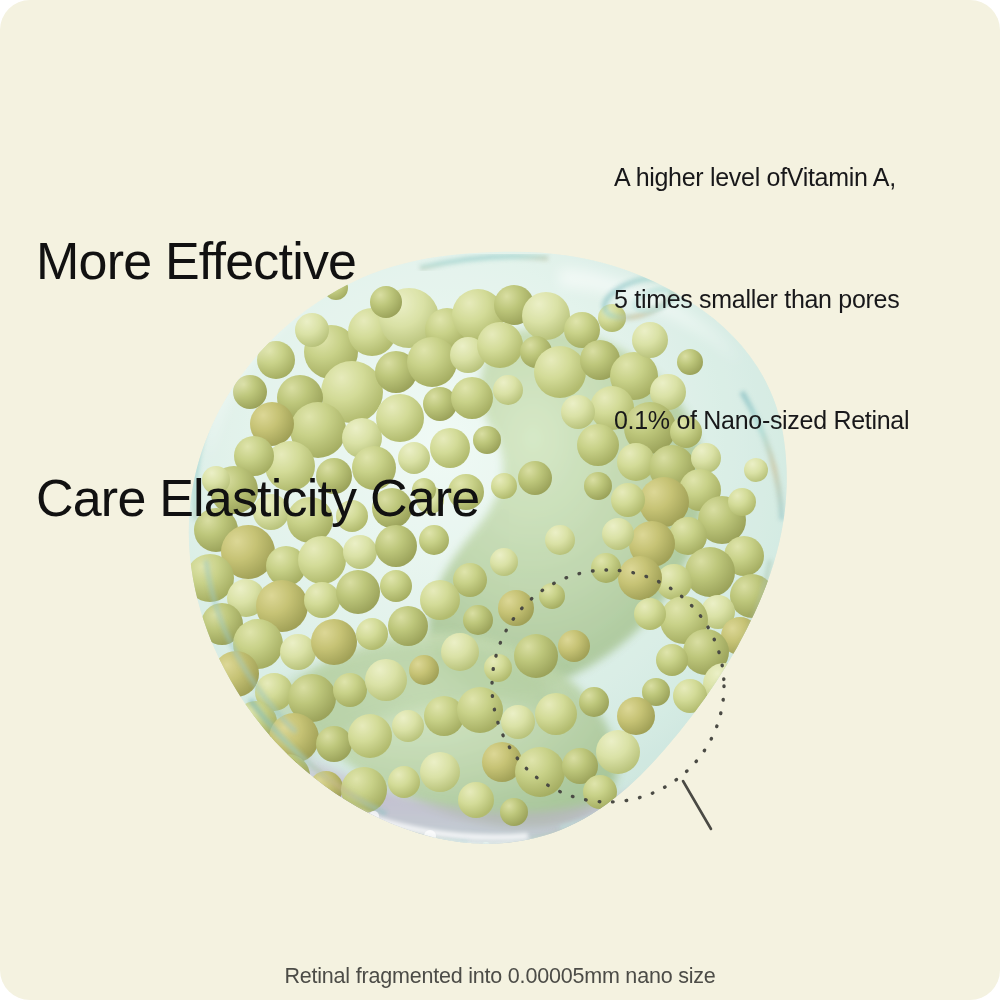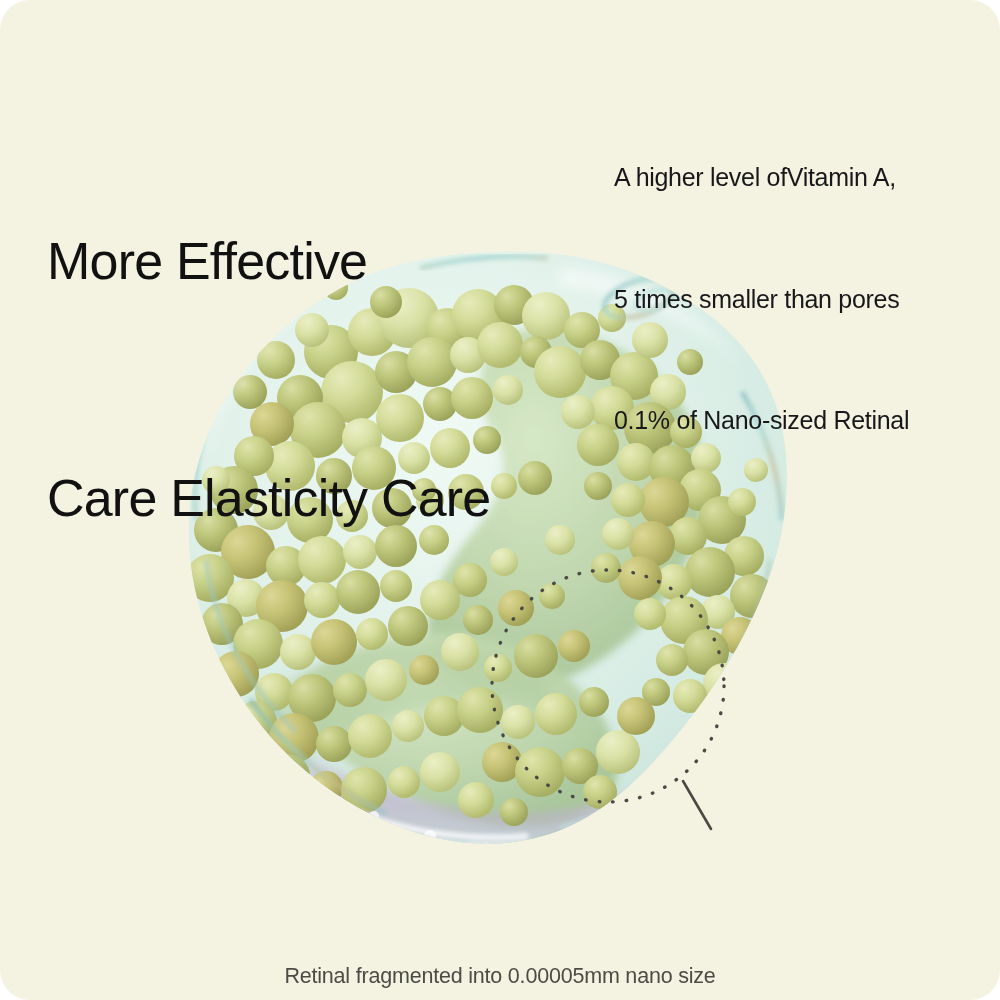--- a/index.html
+++ b/index.html
@@ -20,21 +20,21 @@
     height: 1000px;
     background: #f4f2e0;
     border-radius: 30px;
     overflow: hidden;
     box-sizing: border-box;
   }
 
   
   #headline {
     position: absolute;
-    left: 47px;
+    left: 36px;
     top: 64px;
     width: 540px;
     font-size: 52px;
     line-height: 1.52;
     letter-spacing: -0.8px;
     color: #111111;
     font-weight: 400;
     white-space: pre;
   }
   #headline .hl-line { display: block; }

